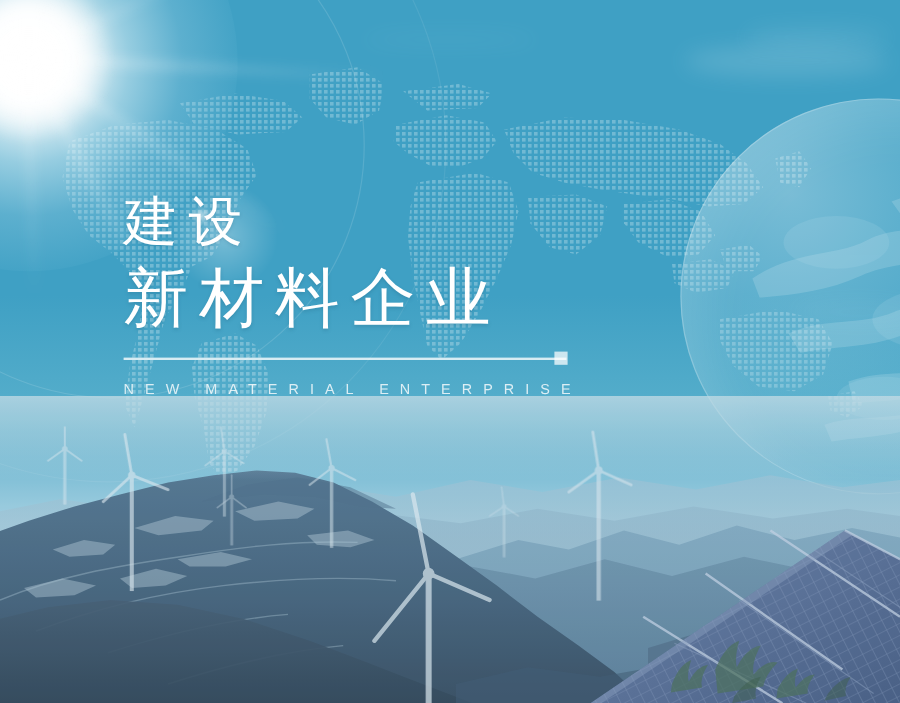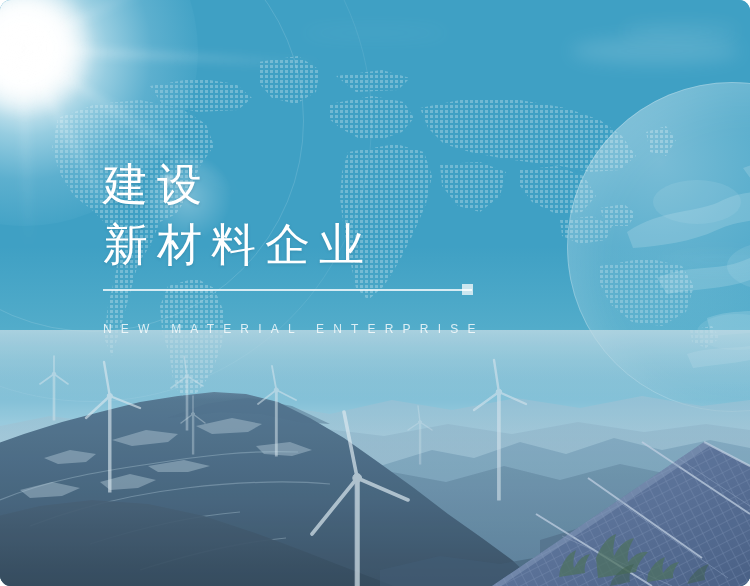--- a/index.html
+++ b/index.html
@@ -4,21 +4,20 @@
 <title>Banner</title>
 <style>
   html,body{margin:0;padding:0;background:#fff;}
   body{font-family:"Liberation Sans","DejaVu Sans",sans-serif;}
 
   .banner{
     position:relative;
     width:750px;height:586px;
     overflow:hidden;
     background:#3b9cc2;
-    border-radius:11px;
   }
 
   
   .sky{
     position:absolute;inset:0;
     background:
       linear-gradient(to bottom,
         #3fa0c4 0%,
         #3fa0c4 42%,
         #52acca 56%,
@@ -127,41 +126,41 @@
     font-weight:700;
     color:#ffffff;
     letter-spacing:0px;
     line-height:1;
     text-shadow:0 2px 5px rgba(30,90,120,.30);
     margin-left:6px;
   }
   .line2{
     margin-top:12px;
     font-family:"DejaVu Sans","Liberation Sans",sans-serif;
-    font-size:45px;
+    font-size:54px;
     font-weight:400;
     color:#ffffff;
     letter-spacing:9px;
     line-height:1;
     white-space:nowrap;
     text-shadow:0 1px 3px rgba(30,90,120,.25);
   }
   .divider{
     position:relative;
     margin-top:22px;
     width:369px;height:2px;
     background:rgba(255,255,255,.78);
   }
   .divider-cap{
     position:absolute;right:-1px;top:-5px;
     width:11px;height:11px;
     background:rgba(255,255,255,.72);
   }
   .subtitle{
-    margin-top:31px;
+    margin-top:17px;
     font-family:"Liberation Sans","DejaVu Sans",sans-serif;
     font-size:12px;
     font-weight:400;
     color:rgba(255,255,255,.80);
     letter-spacing:9.2px;
     white-space:nowrap;
   }
 </style>
 </head>
 <body>

